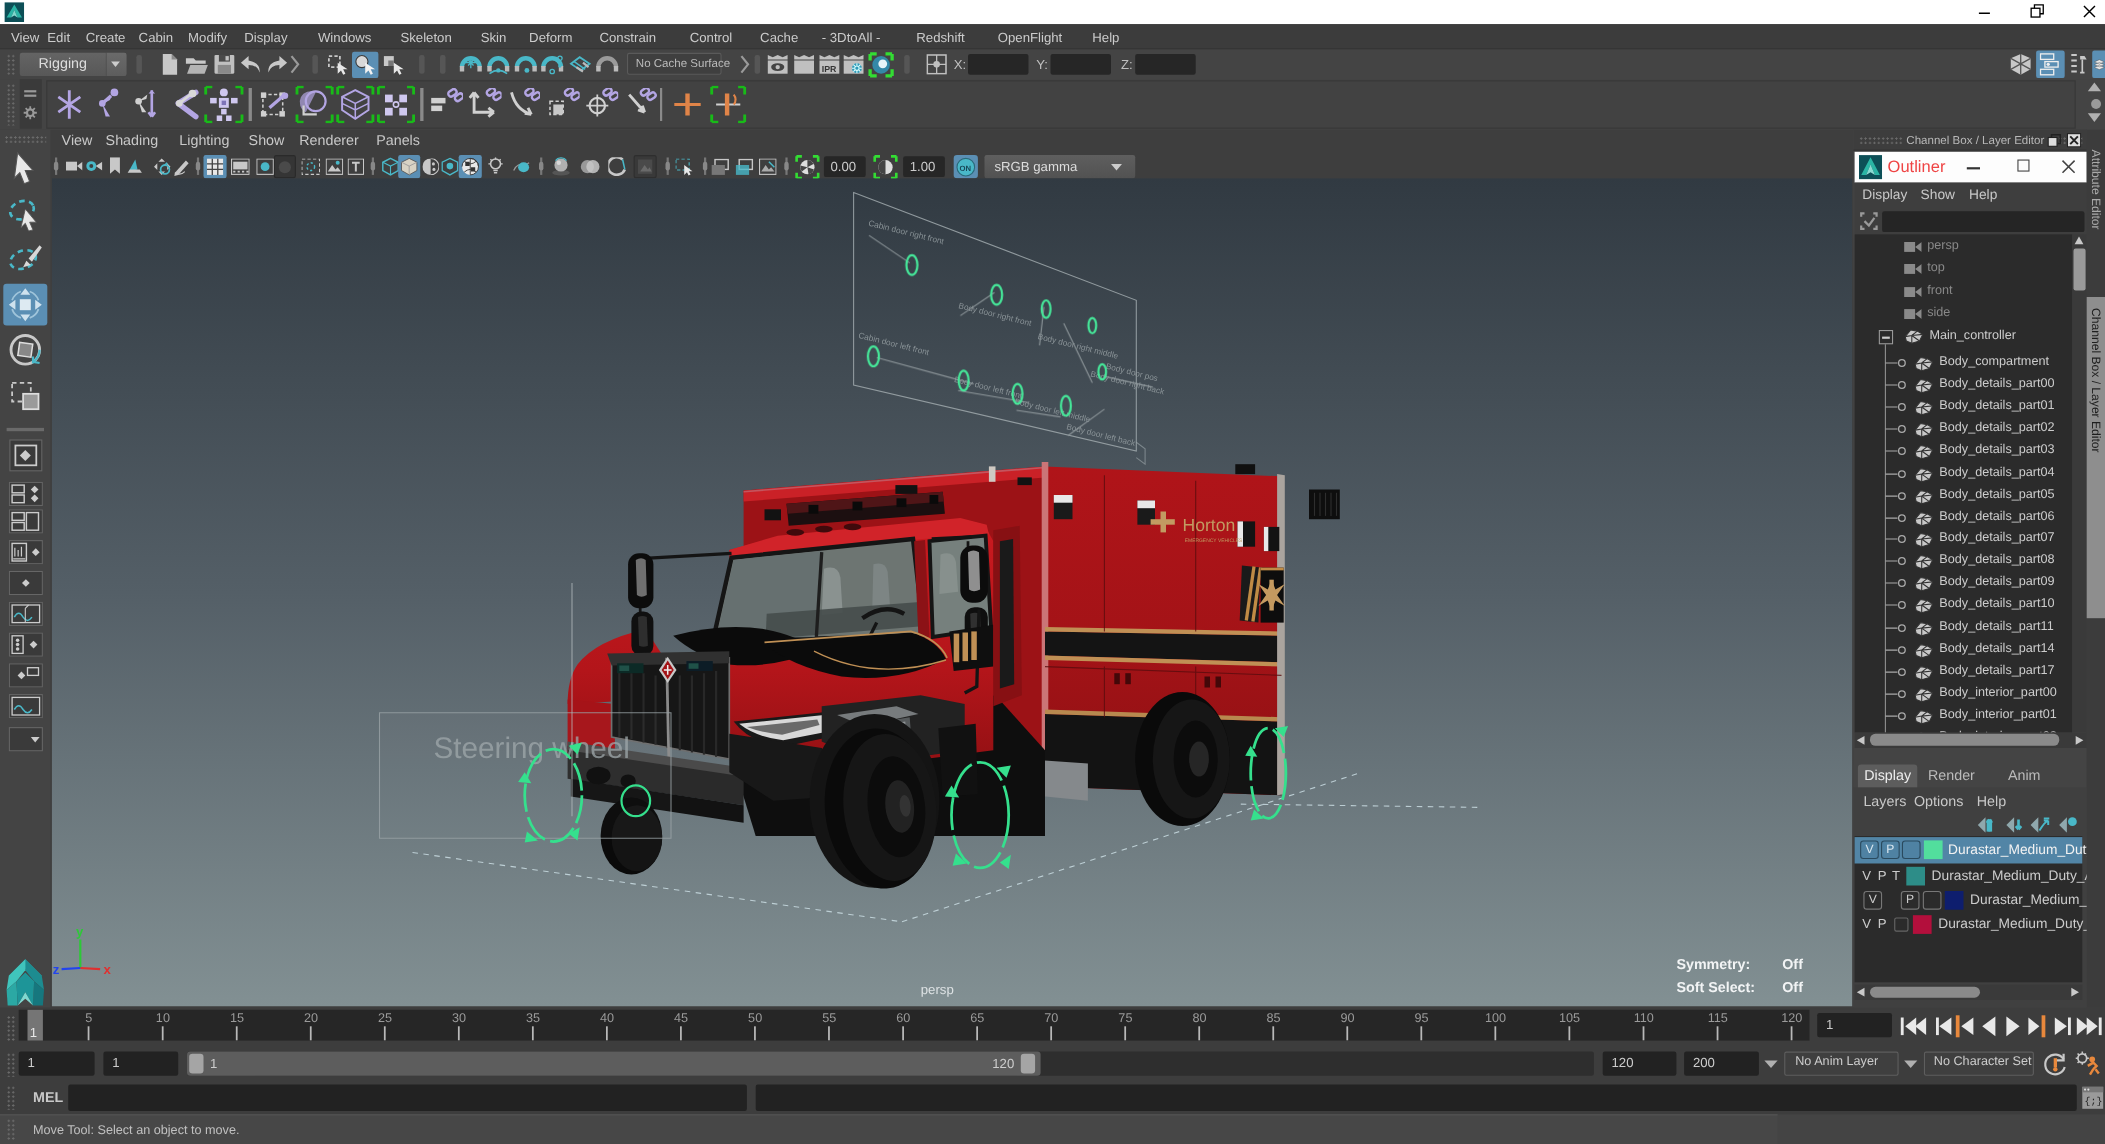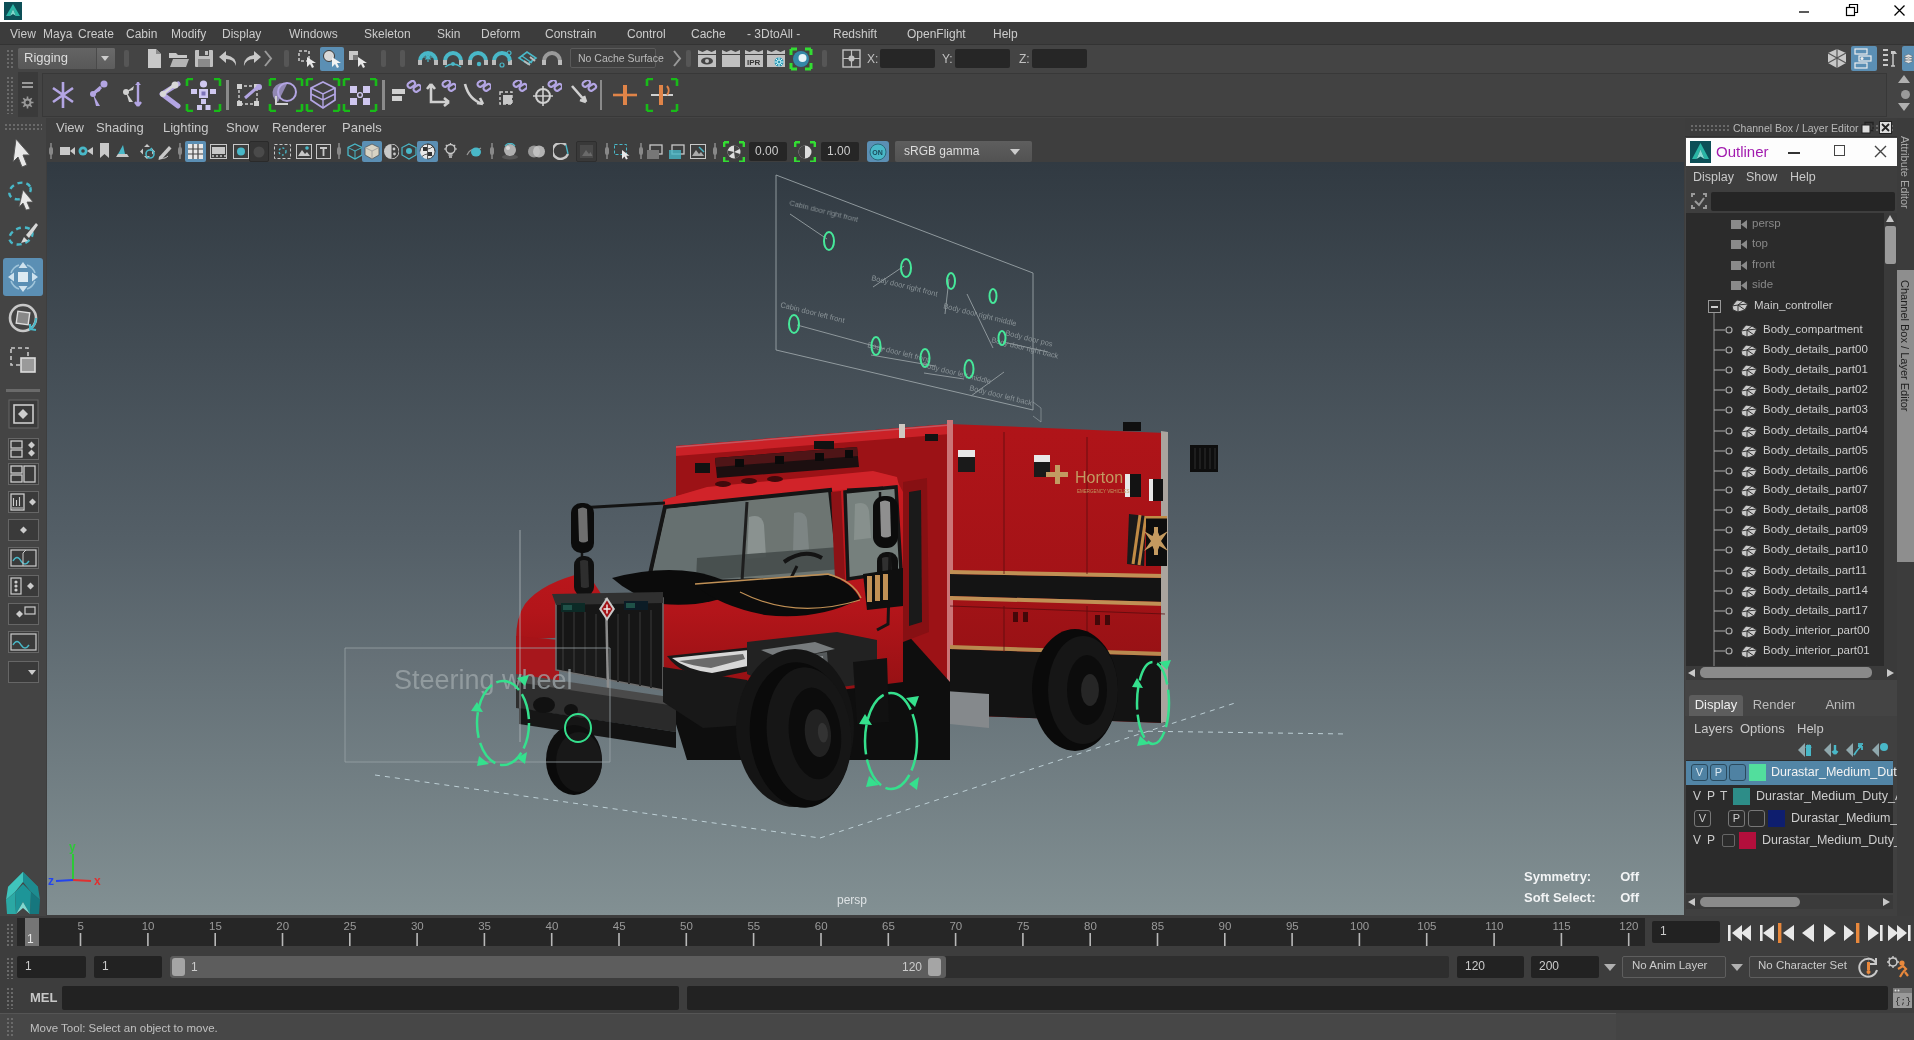--- a/index.html
+++ b/index.html
@@ -56,42 +56,42 @@
         <rect x="1.5" y="4.5" width="8" height="8" fill="none" stroke="#000" stroke-width="1.2"></rect>
         <path d="M4.5 4.5 v-3 h8 v8 h-3" fill="none" stroke="#000" stroke-width="1.2"></path>
       </svg>
   <svg class="icon" style="left:1893px;top:4px" width="13" height="13" viewBox="0 0 13 13">
         <path d="M1.5 1.5 L11.5 11.5 M11.5 1.5 L1.5 11.5" stroke="#000" stroke-width="1.3"></path>
       </svg>
 </div>
 
 <div id="menubar" class="abs">
   <span style="left:10px">View</span>
-  <span style="left:43px">Maya</span>
+  <span style="left:43px">Edit</span>
   <span style="left:78px">Create</span>
   <span style="left:126px">Cabin</span>
   <span style="left:171px">Modify</span>
   <span style="left:222px">Display</span>
   <span style="left:289px">Windows</span>
   <span style="left:364px">Skeleton</span>
   <span style="left:437px">Skin</span>
   <span style="left:481px">Deform</span>
   <span style="left:545px">Constrain</span>
   <span style="left:627px">Control</span>
   <span style="left:691px">Cache</span>
   <span style="left:747px">- 3DtoAll -</span>
   <span style="left:833px">Redshift</span>
   <span style="left:907px">OpenFlight</span>
   <span style="left:993px">Help</span>
 </div>
 
 <div id="toolbar" class="abs">
   <div class="abs dots" style="left:6px;top:4px;width:8px;height:19px"></div>
 
-  <div class="abs" style="left:18px;top:3px;width:97px;height:21px;background:linear-gradient(#646464,#585858);border-radius:2px;color:#dddddd;font-size:13px;padding:2px 0 0 6px">Rigging</div>
+  <div class="abs" style="left:18px;top:3px;width:97px;height:21px;background:linear-gradient(#646464,#585858);border-radius:2px;color:#dddddd;font-size:13px;padding:2px 0 0 17px">Rigging</div>
   <div class="abs" style="left:96px;top:3px;width:19px;height:21px;background:linear-gradient(#6a6a6a,#5d5d5d);border-radius:0 2px 2px 0;border-left:1px solid #4a4a4a"></div>
   <div class="abs" style="left:101px;top:11px;width:0;height:0;border-left:4px solid transparent;border-right:4px solid transparent;border-top:5px solid #ccc"></div>
   <div class="vsep" style="left:124px"></div>
   <div id="fileicons">
 
     <svg class="icon" style="left:144px;top:3px" width="20" height="21" viewBox="0 0 20 21">
           <path d="M4 1 h8 l5 5 v14 h-13 z" fill="#c8c8c8"></path>
           <path d="M12 1 l5 5 h-5 z" fill="#8a8a8a"></path>
         </svg>
     <svg class="icon" style="left:168px;top:4px" width="22" height="19" viewBox="0 0 22 19">
@@ -1033,21 +1033,21 @@
         <path d="M3 3 l7 7 M10 3 l-7 7" stroke="#222" stroke-width="1.8"></path>
       </svg>
 
   <div class="abs" style="left:1px;top:20px;width:214px;height:28px;background:#fdfdfd">
     <svg class="icon" style="left:4px;top:3px" width="21" height="22" viewBox="0 0 21 22">
           <rect x="0" y="0" width="21" height="22" fill="#0d4f57"></rect>
           <polygon points="10.5,2 19,18 14.5,18 10.5,8.5 6.5,18 2,18" fill="#2ab5a5"></polygon>
           <polygon points="10.5,8.5 14.5,18 10.5,15.5 6.5,18" fill="#8adbd2"></polygon>
           <rect x="0" y="18.5" width="21" height="3.5" fill="#0d4f57"></rect>
         </svg>
-    <span class="txt" style="left:30px;top:5px;font-size:15px;color:#a21caf">Outliner</span>
+    <span class="txt" style="left:30px;top:5px;font-size:15px;color:#ef4444">Outliner</span>
     <div class="abs" style="left:102px;top:14px;width:12px;height:2px;background:#333"></div>
     <div class="abs" style="left:148px;top:7px;width:11px;height:11px;border:1.5px solid #444"></div>
     <svg class="icon" style="left:188px;top:7px" width="13" height="13" viewBox="0 0 13 13">
           <path d="M1 1 L12 12 M12 1 L1 12" stroke="#444" stroke-width="1.4"></path>
         </svg>
   </div>
 
   <div class="abs" style="left:1px;top:48px;width:211px;height:24px;background:#3e3e3e;color:#c8c8c8;font-size:12.5px">
     <span class="txt" style="left:7px;top:4px">Display</span>
     <span class="txt" style="left:60px;top:4px">Show</span>
@@ -1422,21 +1422,21 @@
         <span class="txt" style="left:8px;top:3px;font-size:12px;color:#ccc">120</span>
       </div>
   <div class="abs" style="left:1531px;top:3px;width:68px;height:22px;background:#222;border-radius:2px">
         <span class="txt" style="left:8px;top:3px;font-size:12px;color:#ccc">200</span>
       </div>
   <div class="abs" style="left:1604px;top:11px;width:0;height:0;border-left:6px solid transparent;border-right:6px solid transparent;border-top:7px solid #b0b0b0"></div>
   <div class="abs" style="left:1622px;top:3px;width:104px;height:22px;background:#3f3f3f;border:1px solid #5e5e5e;border-radius:2px">
         <span class="txt" style="left:9px;top:2px;font-size:11.5px;color:#ccc">No Anim Layer</span>
       </div>
   <div class="abs" style="left:1731px;top:11px;width:0;height:0;border-left:6px solid transparent;border-right:6px solid transparent;border-top:7px solid #b0b0b0"></div>
-  <div class="abs" style="left:1749px;top:3px;width:120px;height:22px;background:#3f3f3f;border:1px solid #5e5e5e;border-radius:2px">
+  <div class="abs" style="left:1749px;top:3px;width:100px;height:22px;background:#3f3f3f;border:1px solid #5e5e5e;border-radius:2px">
         <span class="txt" style="left:8px;top:2px;font-size:11.5px;color:#ccc">No Character Set</span>
       </div>
   <svg class="abs" style="left:1857px;top:3px" width="23" height="23" viewBox="0 0 23 23">
         <path d="M19 7 A9 9 0 1 0 20 14" fill="none" stroke="#c8c8c8" stroke-width="2"></path>
         <path d="M19 2 v6 h-6" fill="none" stroke="#c8c8c8" stroke-width="2"></path>
         <rect x="10" y="6" width="3" height="8" fill="#e8883c"></rect>
         <circle cx="11.5" cy="16" r="2" fill="#e8883c"></circle>
       </svg>
   <svg class="abs" style="left:1886px;top:2px" width="25" height="25" viewBox="0 0 25 25">
         <circle cx="7" cy="7" r="4" fill="none" stroke="#c8c8c8" stroke-width="1.6"></circle>

